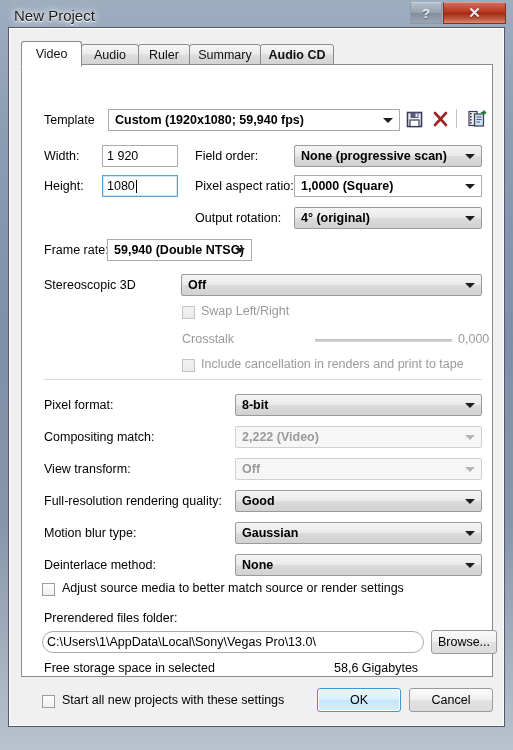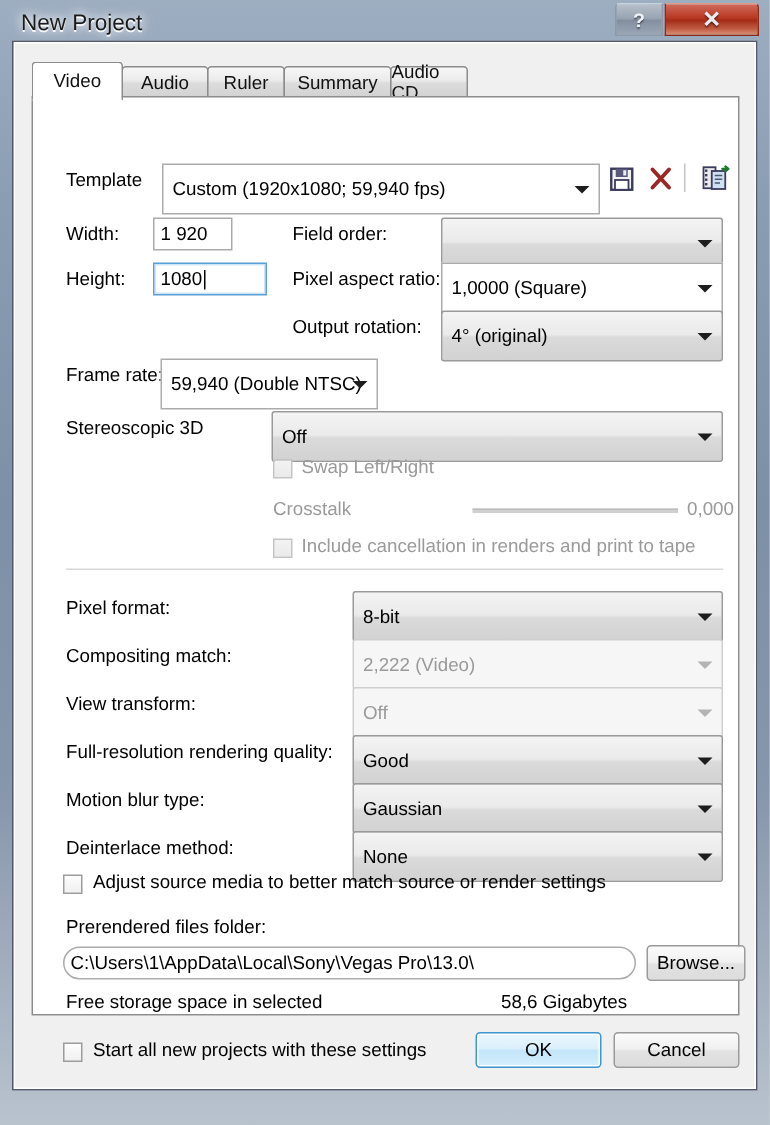--- a/index.html
+++ b/index.html
@@ -91,28 +91,29 @@
     background:#fff;border:1px solid #ababab;
     padding:0 4px;
     display:flex;align-items:center;
     font-size:12.5px;color:#000;
     white-space:nowrap;overflow:hidden;
   }
   .tbox.focus{border:1px solid #5b9fd4;box-shadow:inset 0 0 0 1px #cfe4f5;}
   .caret{display:inline-block;width:1px;height:13px;background:#000;margin-left:1px;}
   
   .combo{
-    position:absolute;box-sizing:border-box;height:34px;
+    position:absolute;box-sizing:border-box;height:22px;
     background:linear-gradient(180deg,#f4f4f4 0%,#eaeaea 47%,#dadada 53%,#d2d2d2 100%);
     border:1px solid #9a9a9a;border-radius:2px;
     display:flex;align-items:center;
     padding:0 22px 0 6px;
     font-size:12.5px;color:#000;
     white-space:nowrap;overflow:hidden;
     cursor:default;
+    font-weight:bold;
   }
   
   .combo.edit{
     background:#fff;border:1px solid #ababab;border-radius:0;
   }
   .combo.dis{
     background:#f6f6f6;border:1px solid #cfcfcf;color:#9a9a9a;
   }
   .arrow{
     position:absolute;right:6px;top:50%;margin-top:-2px;
@@ -176,21 +177,21 @@
       </div>
       <div class="tab" style="left:60px;width:58px;">
         <span>Audio</span>
       </div>
       <div class="tab" style="left:117px;width:52px;">
         <span>Ruler</span>
       </div>
       <div class="tab" style="left:168px;width:72px;">
         <span>Summary</span>
       </div>
-      <div class="tab" style="left:239px;width:52px;">
+      <div class="tab" style="left:239px;width:74px;font-weight:bold;">
         <span>Audio CD</span>
       </div>
     </div>
 
     <div id="tabpage">
 
       <div class="lbl" style="left:22px;top:48px;">Template</div>
       <div class="combo edit" style="left:86px;top:44px;width:292px;">
         <span>Custom (1920x1080; 59,940 fps)</span>
         <span class="arrow"></span>
@@ -219,32 +220,33 @@
           <rect x="2" y="6" width="1.6" height="1.6" fill="#3b3b5c"></rect>
           <rect x="2" y="9" width="1.6" height="1.6" fill="#3b3b5c"></rect>
           <rect x="2" y="12" width="1.6" height="1.6" fill="#3b3b5c"></rect>
           <rect x="6.5" y="4" width="9" height="12" fill="#cfe0f2" stroke="#3b3b5c" stroke-width="1.2"></rect>
           <path d="M8.5 7 h5 M8.5 9.5 h5 M8.5 12 h3.5" stroke="#4a5a74" stroke-width="1"></path>
           <path d="M13.5 2.5 h3.5 M15.6 1 l2 1.6 l-2 1.6" stroke="#1f7a2e" stroke-width="1.5" fill="none" stroke-linecap="round" stroke-linejoin="round"></path>
         </svg>
       </div>
 
       <div class="lbl" style="left:22px;top:84px;">Width:</div>
-      <div class="tbox" style="left:80px;top:80px;width:53px;">
+      <div class="tbox" style="left:80px;top:80px;width:76px;">
         <span>1 920</span>
       </div>
 
       <div class="lbl" style="left:22px;top:114px;">Height:</div>
       <div class="tbox focus" style="left:80px;top:110px;width:76px;">
         <span>1080</span>
           <span class="caret"></span>
       </div>
 
       <div class="lbl" style="left:173px;top:84px;">Field order:</div>
       <div class="combo" style="left:272px;top:80px;width:188px;">
+        <span>None (progressive scan)</span>
         <span class="arrow"></span>
       </div>
 
       <div class="lbl" style="left:173px;top:114px;">Pixel aspect ratio:</div>
       <div class="combo edit" style="left:272px;top:110px;width:188px;">
         <span>1,0000 (Square)</span>
         <span class="arrow"></span>
       </div>
 
       <div class="lbl" style="left:173px;top:146px;">Output rotation:</div>

